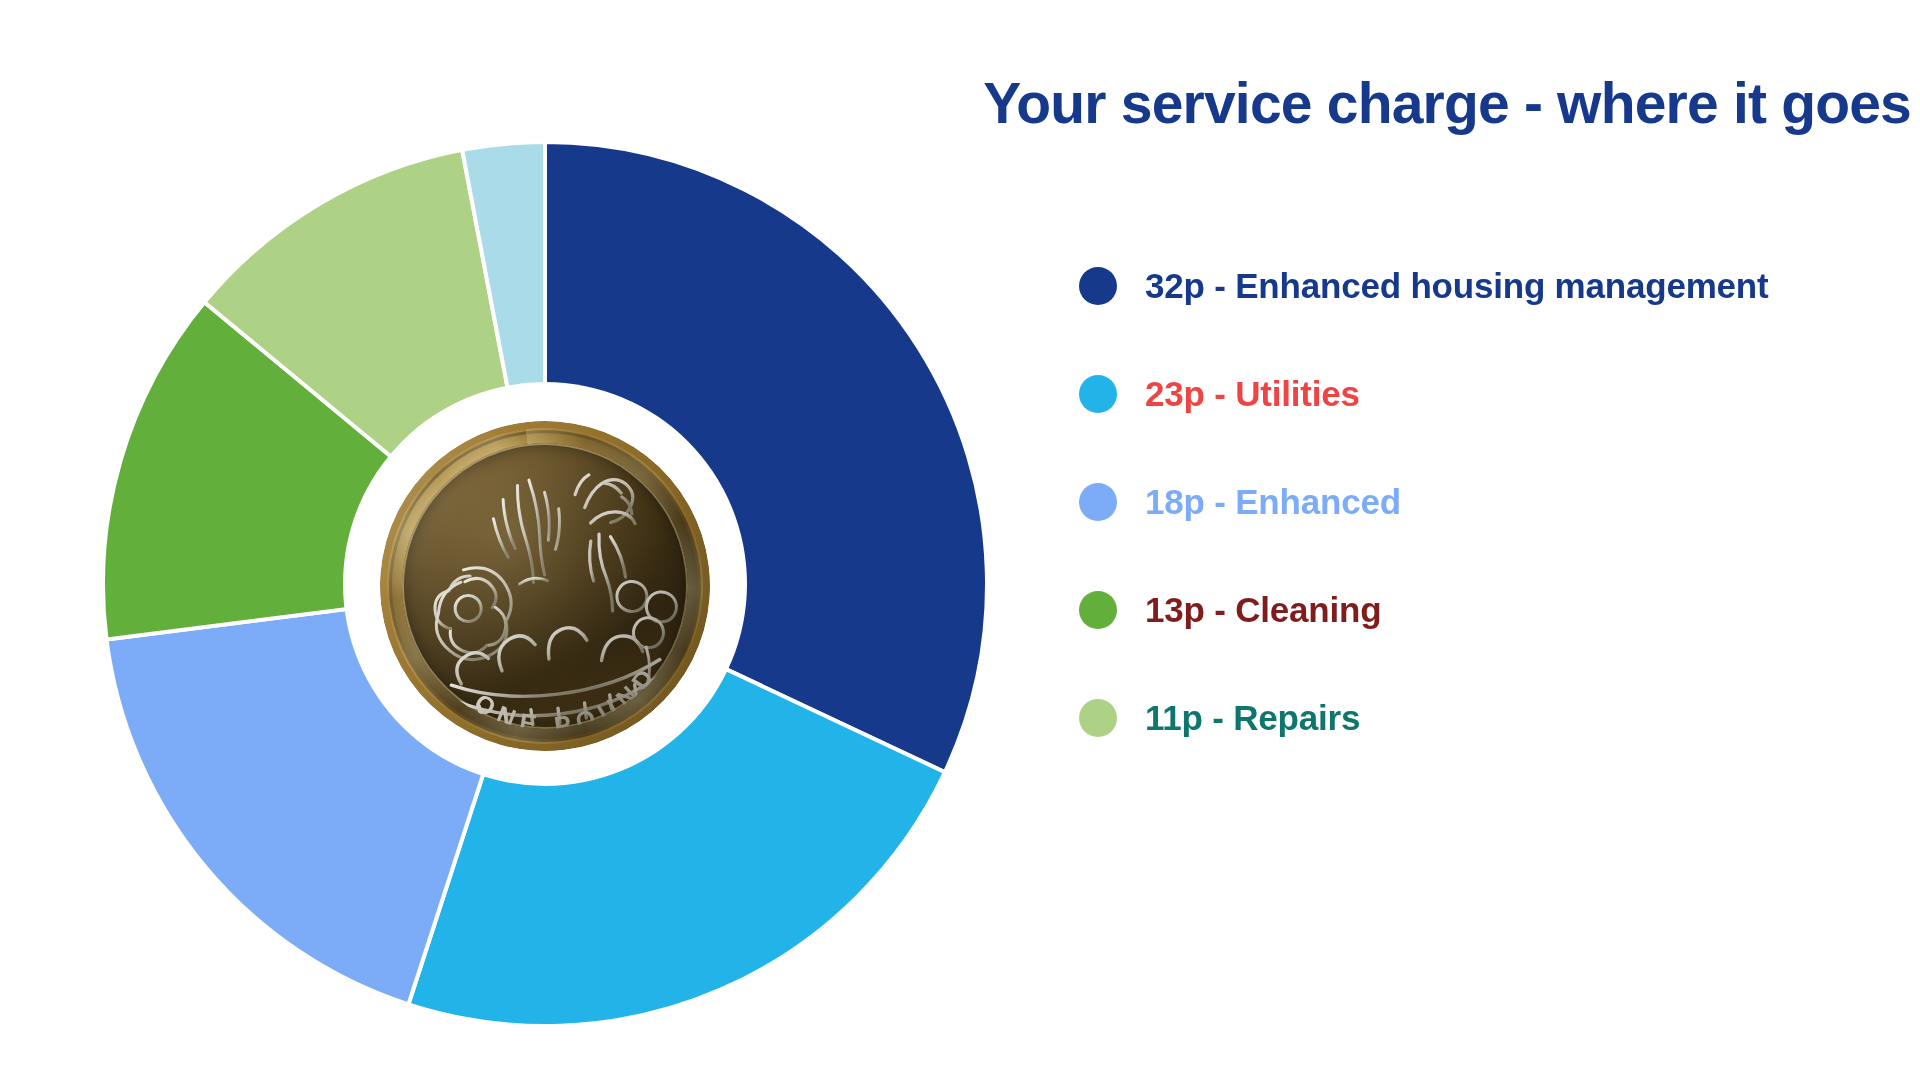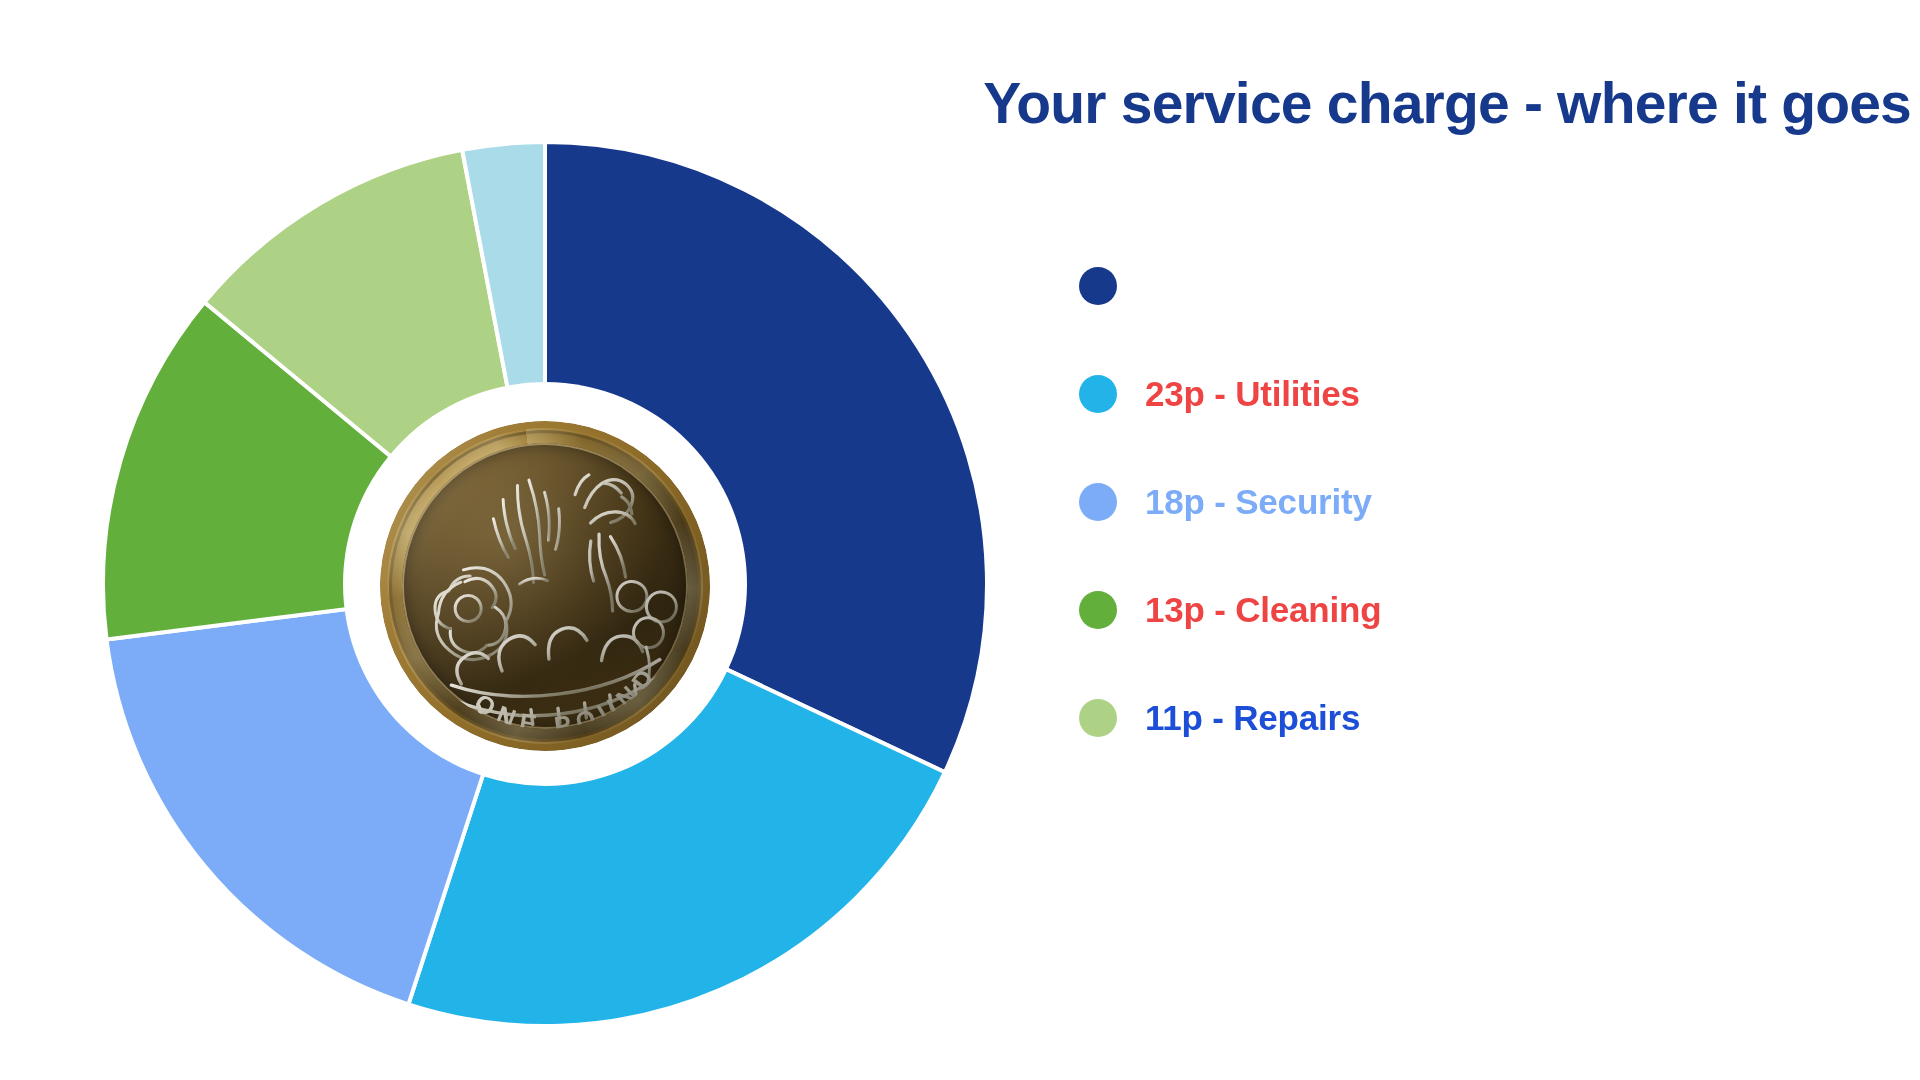--- a/index.html
+++ b/index.html
@@ -268,32 +268,33 @@
           </g>
         </svg>
         <div class="coin-gloss"></div>
       </div>
     </div>
   </div>
 
   <div class="legend" id="legend">
       <div class="legend-item">
         <span class="legend-dot" style="background: rgb(23, 57, 140);"></span>
+        <span class="legend-label" style="color: rgb(23, 57, 140);">32p - Enhanced housing management</span>
       </div>
       <div class="legend-item">
         <span class="legend-dot" style="background: rgb(34, 179, 232);"></span>
         <span class="legend-label" style="color: #ef4444;">23p - Utilities</span>
       </div>
       <div class="legend-item">
         <span class="legend-dot" style="background: rgb(124, 172, 248);"></span>
-        <span class="legend-label" style="color: rgb(124, 172, 248);">18p - Security</span>
+        <span class="legend-label" style="color: rgb(124, 172, 248);">18p - Enhanced</span>
       </div>
       <div class="legend-item">
         <span class="legend-dot" style="background: rgb(99, 175, 60);"></span>
-        <span class="legend-label" style="color: #ef4444;">13p - Cleaning</span>
+        <span class="legend-label" style="color: #7f1d1d;">13p - Cleaning</span>
       </div>
       <div class="legend-item">
         <span class="legend-dot" style="background: rgb(174, 210, 133);"></span>
-        <span class="legend-label" style="color: #1d4ed8;">11p - Repairs</span>
+        <span class="legend-label" style="color: #0f766e;">11p - Repairs</span>
       </div>
     </div>
 
 </div>
 
 </body></html>

